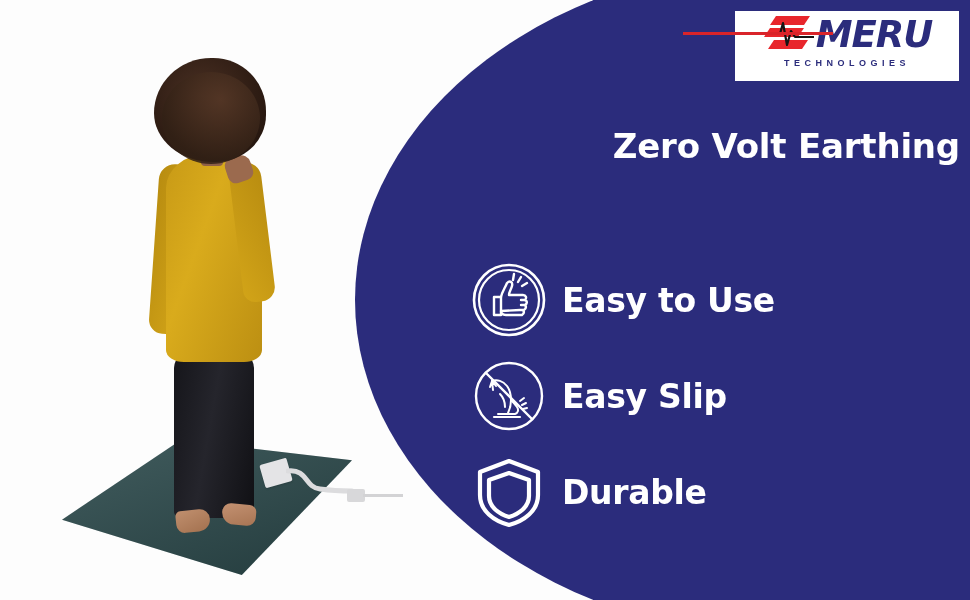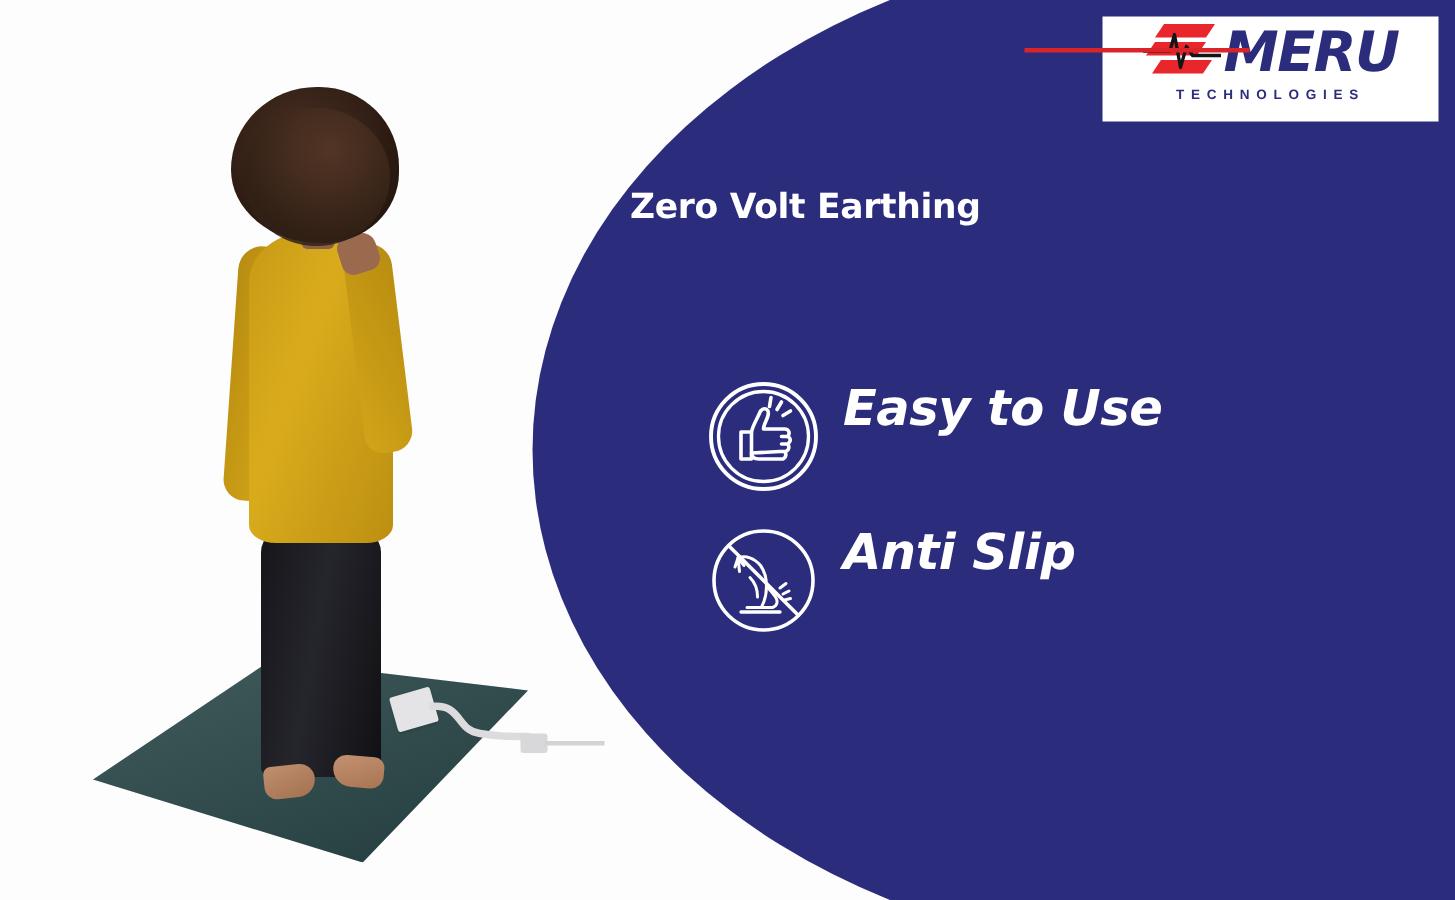--- a/index.html
+++ b/index.html
@@ -232,40 +232,39 @@
     color: #2b2c7c;
     letter-spacing: 4.5px;
     margin-top: 1px;
   }
 
   
   #headline {
     position: absolute;
     left: 420px; top: 122px;
     width: 540px;
-    text-align: left;
+    text-align: right;
     color: #ffffff;
     font-family: "DejaVu Sans", sans-serif;
     font-weight: 700;
-    font-size: 23px;
+    font-size: 34px;
     line-height: 1.42;
     letter-spacing: -0.2px;
   }
 
   
   #features {
     position: absolute;
     left: 470px; top: 252px;
     width: 470px;
   }
   .feature {
     display: flex;
-    align-items: flex-start;
+    align-items: center;
     height: 96px;
-    font-style: italic;
   }
   .feature-icon {
     width: 78px;
     height: 78px;
     flex: 0 0 78px;
     display: flex;
     align-items: center;
     justify-content: center;
   }
   .feature-label {
@@ -363,18 +362,27 @@
           <g fill="none" stroke="#ffffff" stroke-width="2" stroke-linecap="round" stroke-linejoin="round">
             <path d="M22 24 C27 22, 33 24, 37 29 C40 33, 41 38, 41 43 C41 48, 40 52, 38 56"></path>
             <path d="M22 24 L20 30 M22 24 L26 29 M22 24 L23 33"></path>
             <path d="M41 43 C43 45, 45 47, 47 50 C49 53, 48 56, 45 57 L28 57"></path>
             <path d="M30 37 C33 40, 35 45, 35 50"></path>
             <path d="M50 44 L54 41 M52 48 L56 46 M53 52 L57 51"></path>
           </g>
           <line x1="24" y1="60" x2="50" y2="60" stroke="#ffffff" stroke-width="2.2" stroke-linecap="round"></line>
         </svg>
       </div>
-      <div class="feature-label">Anti Slip</div>
-    </div>
-
+      <div class="feature-label">Easy Slip</div>
+    </div>
+
+    <div class="feature">
+      <div class="feature-icon">
+        <svg viewBox="0 0 78 78" width="78" height="78">
+          <path d="M39 8 L68 19 L68 42 C68 58, 54 68, 39 72 C24 68, 10 58, 10 42 L10 19 Z" fill="none" stroke="#ffffff" stroke-width="4.2" stroke-linejoin="round"></path>
+          <path d="M39 20 L59 27 L59 43 C59 54, 49 61, 39 64 C29 61, 19 54, 19 43 L19 27 Z" fill="none" stroke="#ffffff" stroke-width="4.2" stroke-linejoin="round"></path>
+        </svg>
+      </div>
+      <div class="feature-label">Durable</div>
+    </div>
 
   </div>
 </div>
 
 </body></html>

